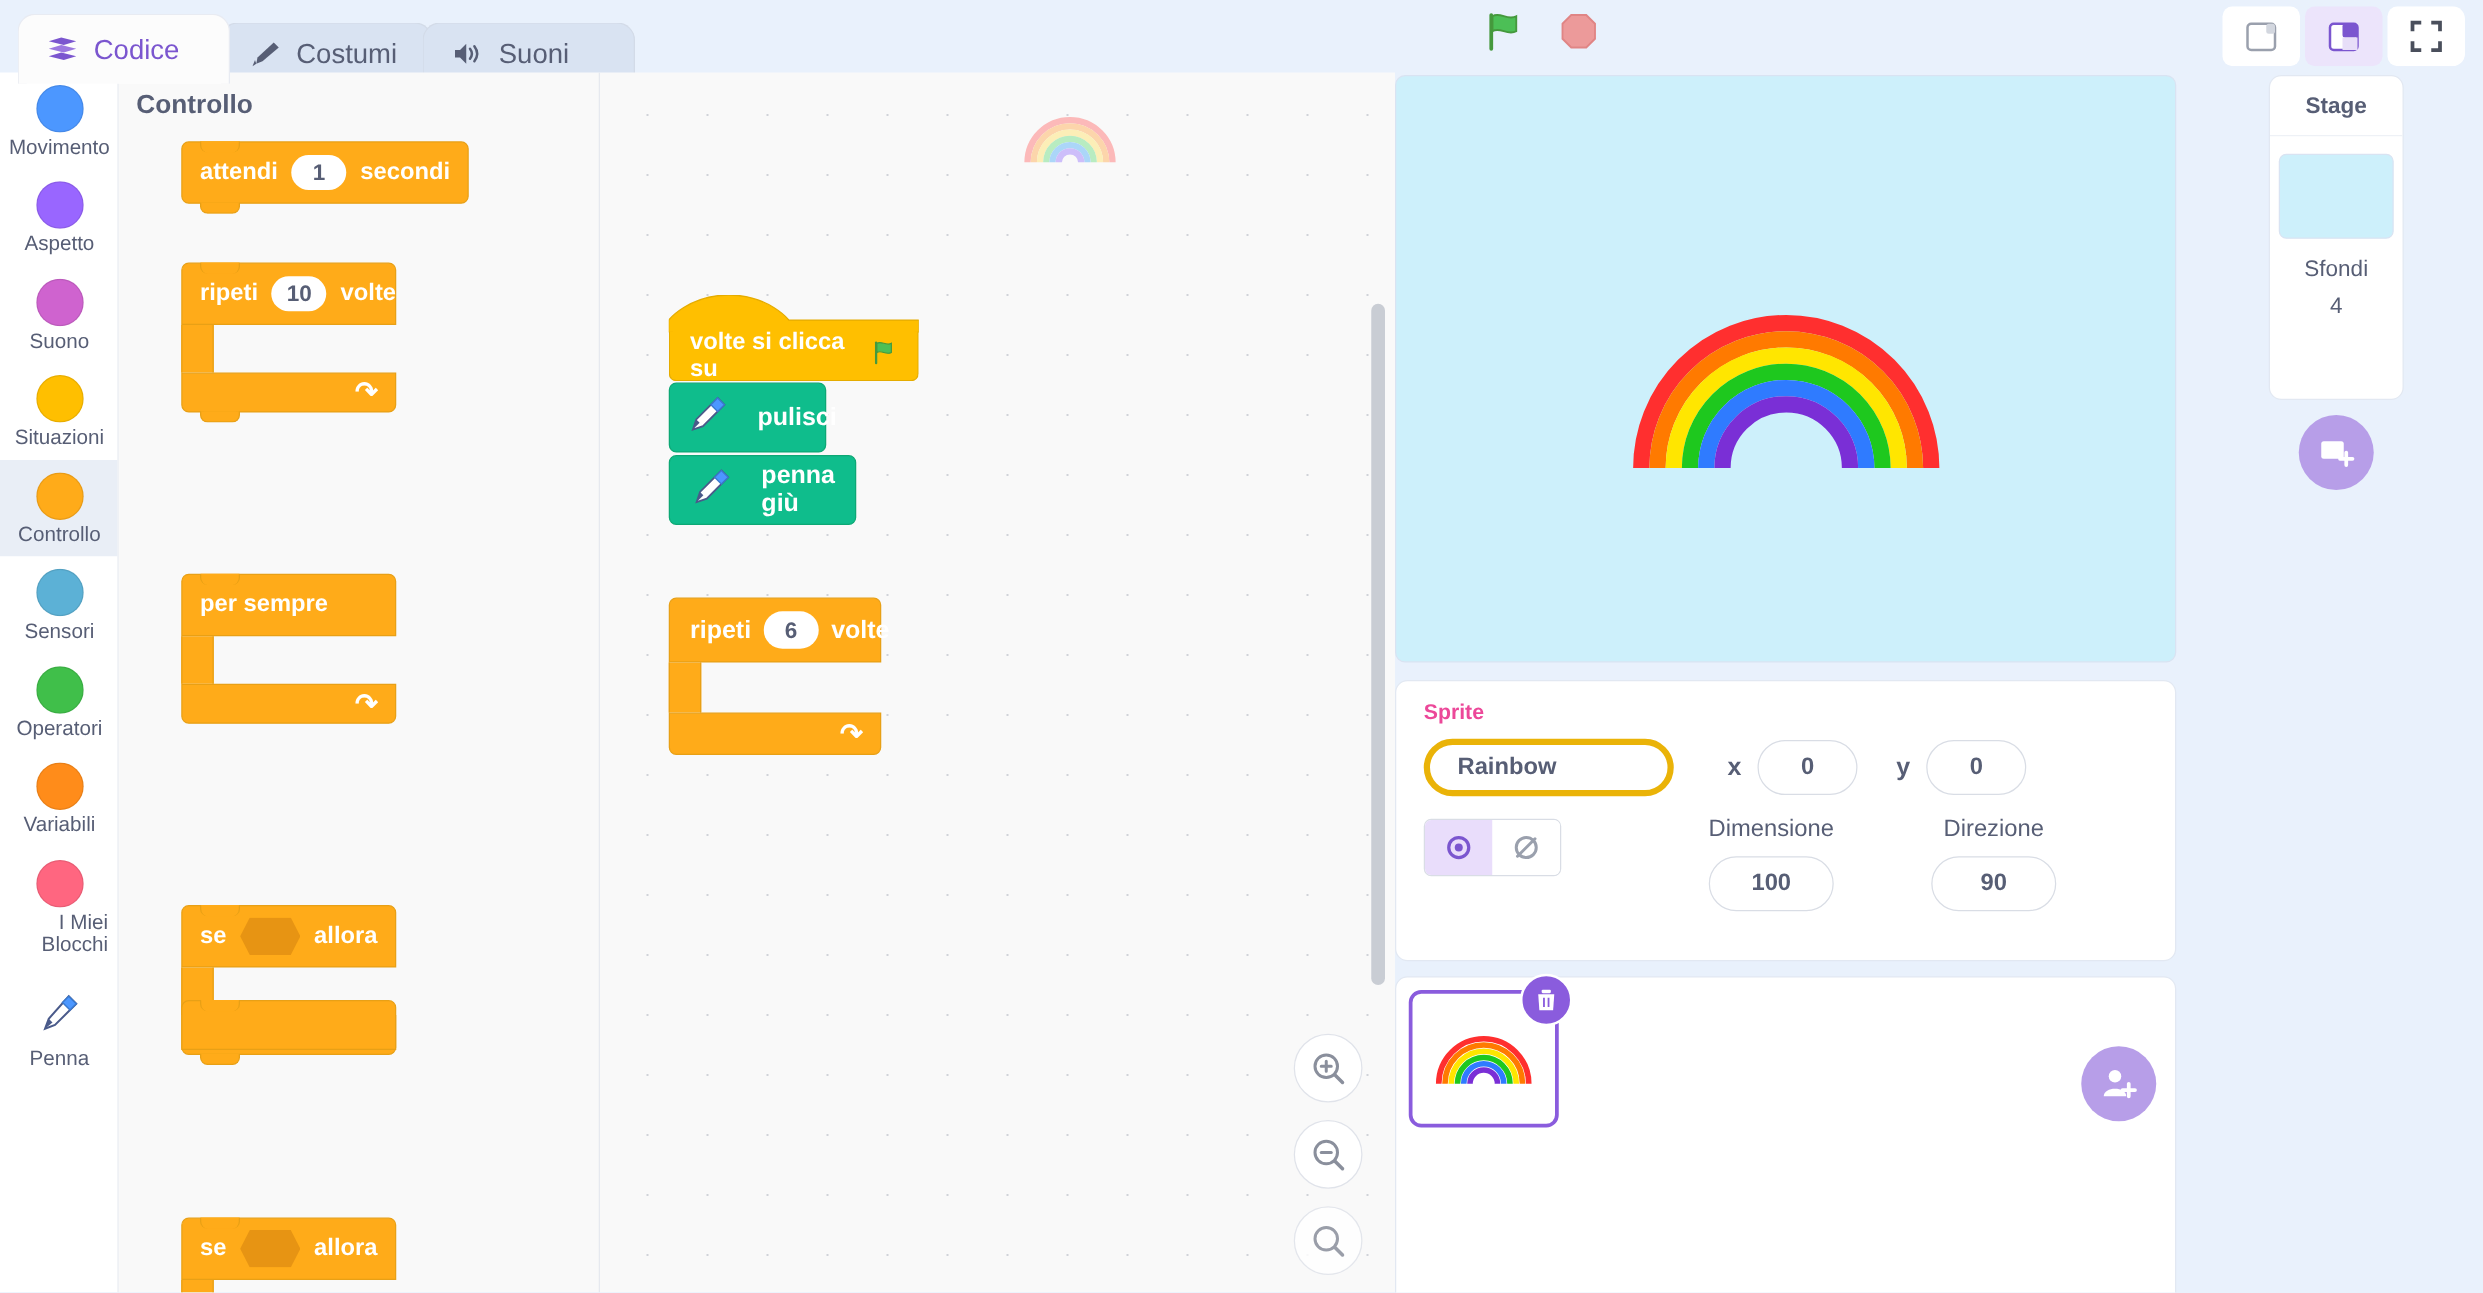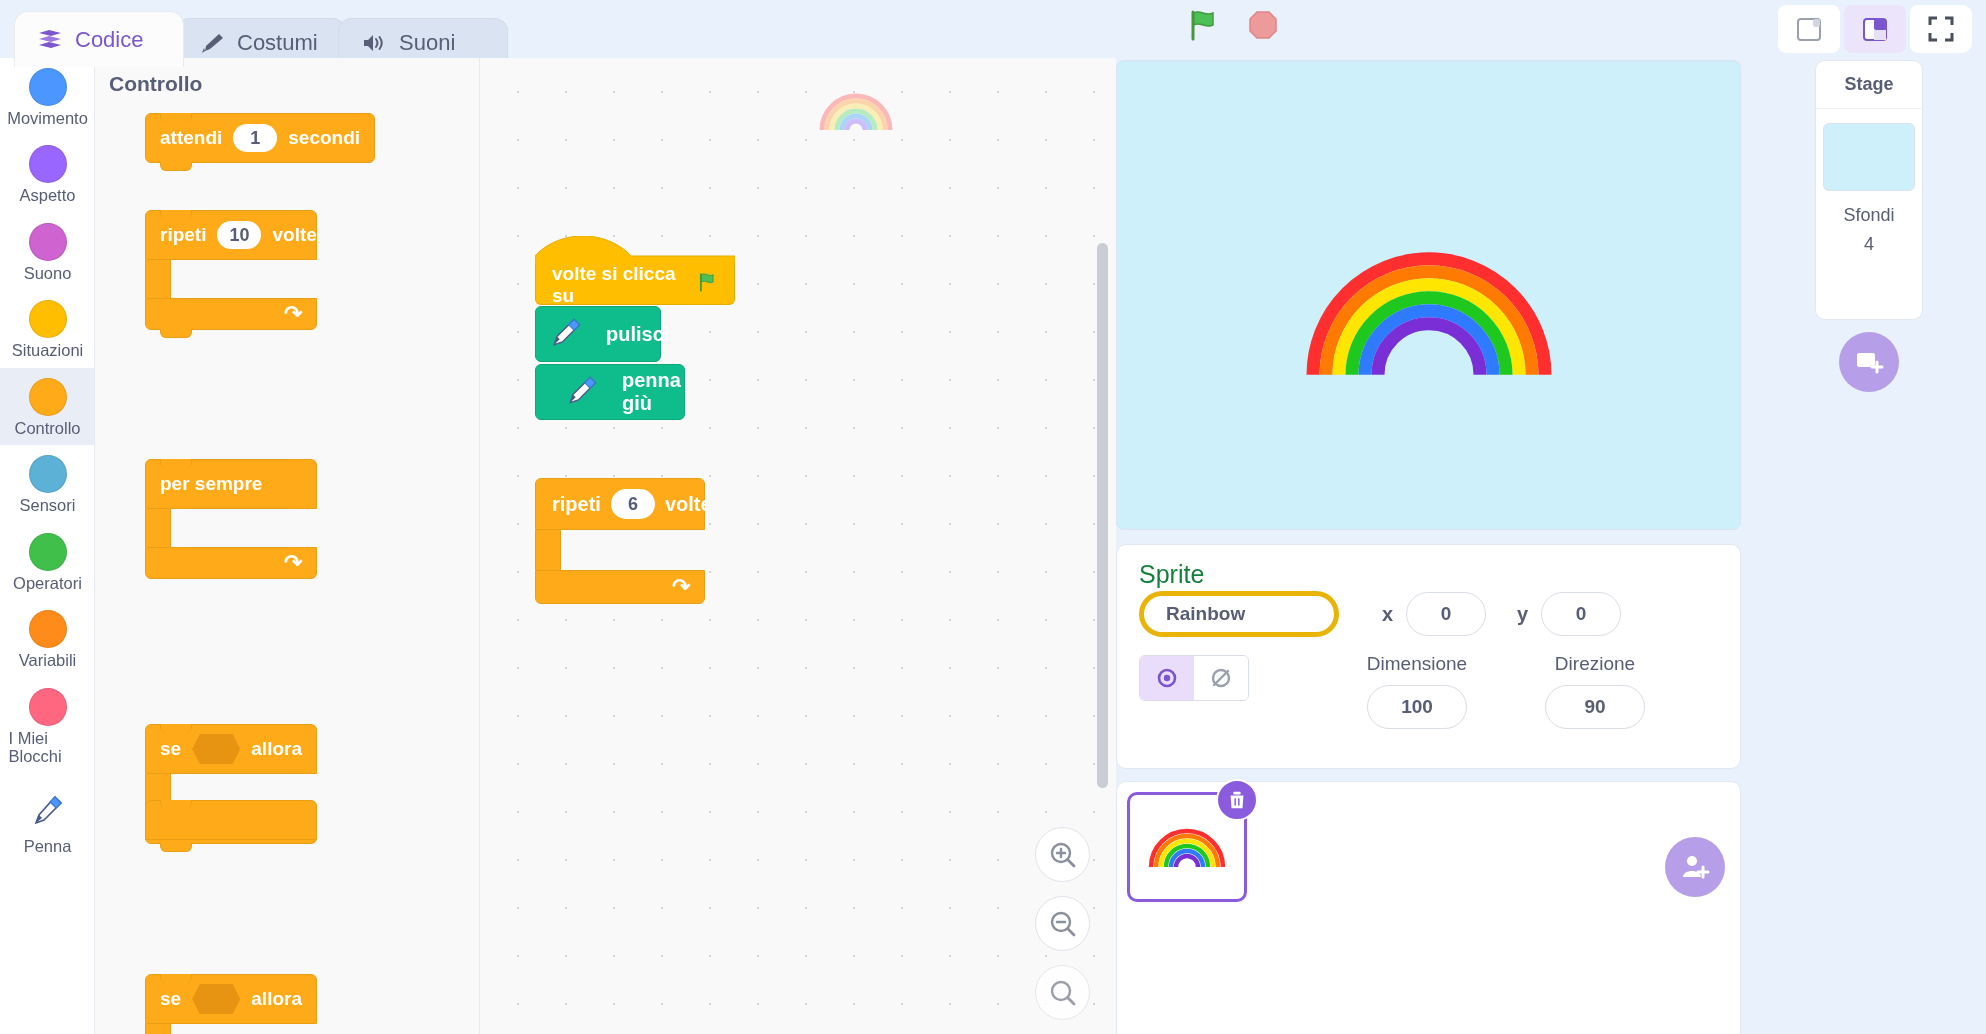--- a/index.html
+++ b/index.html
@@ -45,21 +45,21 @@
   }
   .view-btn.sel { background:#ece4fb; }
 
   
   .rail {
     position:absolute; left:0; top:58px; width:95px; bottom:0;
     background:#fff; border-right:1px solid #e6e9ef;
     overflow:hidden;
   }
   .cat {
-    width:95px; padding:10px 2px 8px; text-align:left; cursor:pointer;
+    width:95px; padding:10px 2px 8px; text-align:right; cursor:pointer;
     display:flex; flex-direction:column; align-items:center; gap:3px;
   }
   .cat.active { background:#e9eef6; }
   .cat .dot { width:38px; height:38px; border-radius:50%; border:1px solid rgba(0,0,0,.09); }
   .cat .lbl { font-size:16.5px; color:#575e75; line-height:1.12; }
 
   
   .palette {
     position:absolute; left:95px; top:58px; width:385px; bottom:0;
     background:#f9f9f9; border-right:1px solid #e6e9ef; overflow:hidden;
@@ -141,21 +141,21 @@
   
   .stage-col { position:absolute; right:118px; top:58px; width:697px; bottom:0; }
   .stage {
     position:absolute; left:0; top:2px; width:625px; height:470px;
     background:#cdf0fb; border:1px solid #d9e3f2; border-radius:8px; overflow:hidden;
   }
   .sprite-panel {
     position:absolute; left:0; top:486px; width:625px; height:225px;
     background:#fff; border:1px solid #e2e8f2; border-radius:10px;
   }
-  .sp-label { position:absolute; left:22px; top:15px; font-size:25px; font-weight:normal; color:#15803d; }
+  .sp-label { position:absolute; left:22px; top:15px; font-size:17px; font-weight:bold; color:#ec4899; }
   .name-input {
     position:absolute; left:22px; top:46px; width:200px; height:46px;
     border:5px solid #eab308; border-radius:23px; background:#fff;
     display:flex; align-items:center; padding-left:22px;
     font-size:19px; color:#575e75; font-weight:bold;
   }
   .coord { position:absolute; display:flex; align-items:center; gap:13px; }
   .coord .ck { font-size:20px; color:#575e75; font-weight:bold; }
   .pill {
     width:80px; height:44px; border:1px solid #d9dde5; border-radius:22px;
@@ -447,21 +447,21 @@
         <svg width="36" height="36" viewBox="0 0 40 40">
           <path d="M29 6 L35 12 L16 31 L7 34 L10 25 Z" fill="#fff" stroke="#4a5a8a" stroke-width="1.6"></path>
           <path d="M29 6 L35 12 L29 18 L23 12 Z" fill="#4c97ff" stroke="#3a79cf" stroke-width="1.2"></path>
           <path d="M7 34 L10 25 L13 28 Z" fill="#4a5a8a"></path>
         </svg>
       </span>
       <span class="divider"></span>
       <span style="margin-left:12px;">pulisci</span>
     </div>
 
-    <div class="blk pen" style="position:absolute; left:55px; top:306px; height:56px; width:150px; padding-left:28px;">
+    <div class="blk pen" style="position:absolute; left:55px; top:306px; height:56px; width:150px; padding-left:28px;justify-content:flex-end;">
       <span class="penicon">
         <svg width="36" height="36" viewBox="0 0 40 40">
           <path d="M29 6 L35 12 L16 31 L7 34 L10 25 Z" fill="#fff" stroke="#4a5a8a" stroke-width="1.6"></path>
           <path d="M29 6 L35 12 L29 18 L23 12 Z" fill="#4c97ff" stroke="#3a79cf" stroke-width="1.2"></path>
           <path d="M7 34 L10 25 L13 28 Z" fill="#4a5a8a"></path>
         </svg>
       </span>
       <span class="divider"></span>
       <span style="margin-left:12px;">penna giù</span>
     </div>

